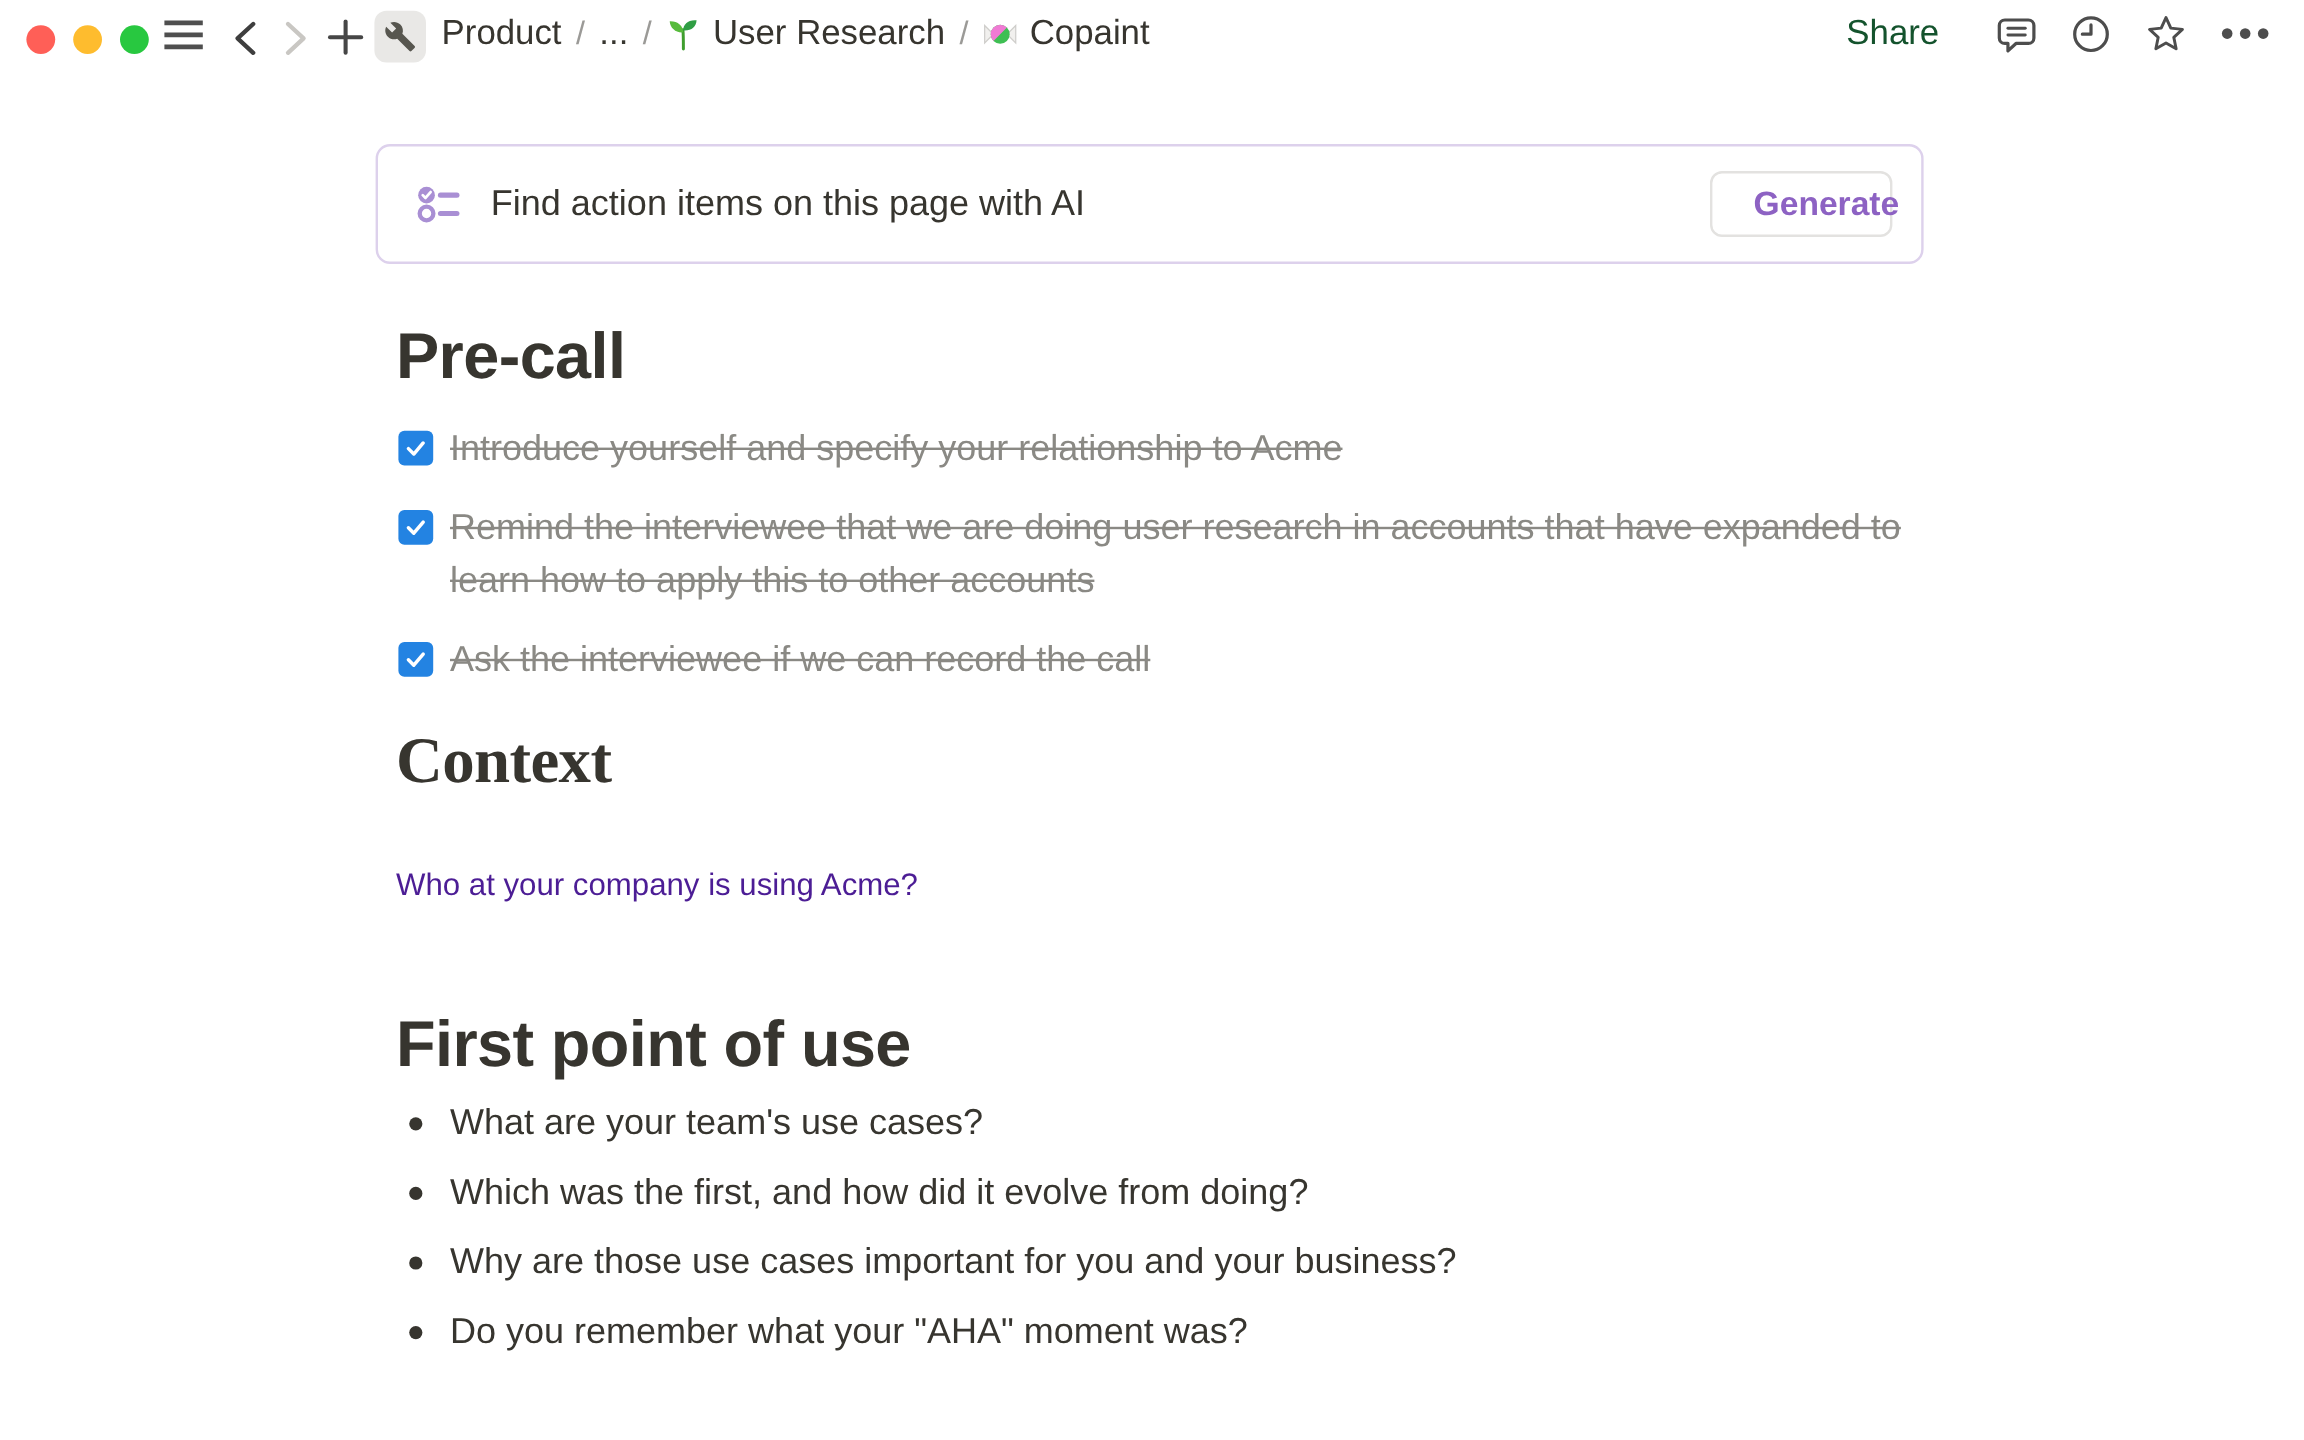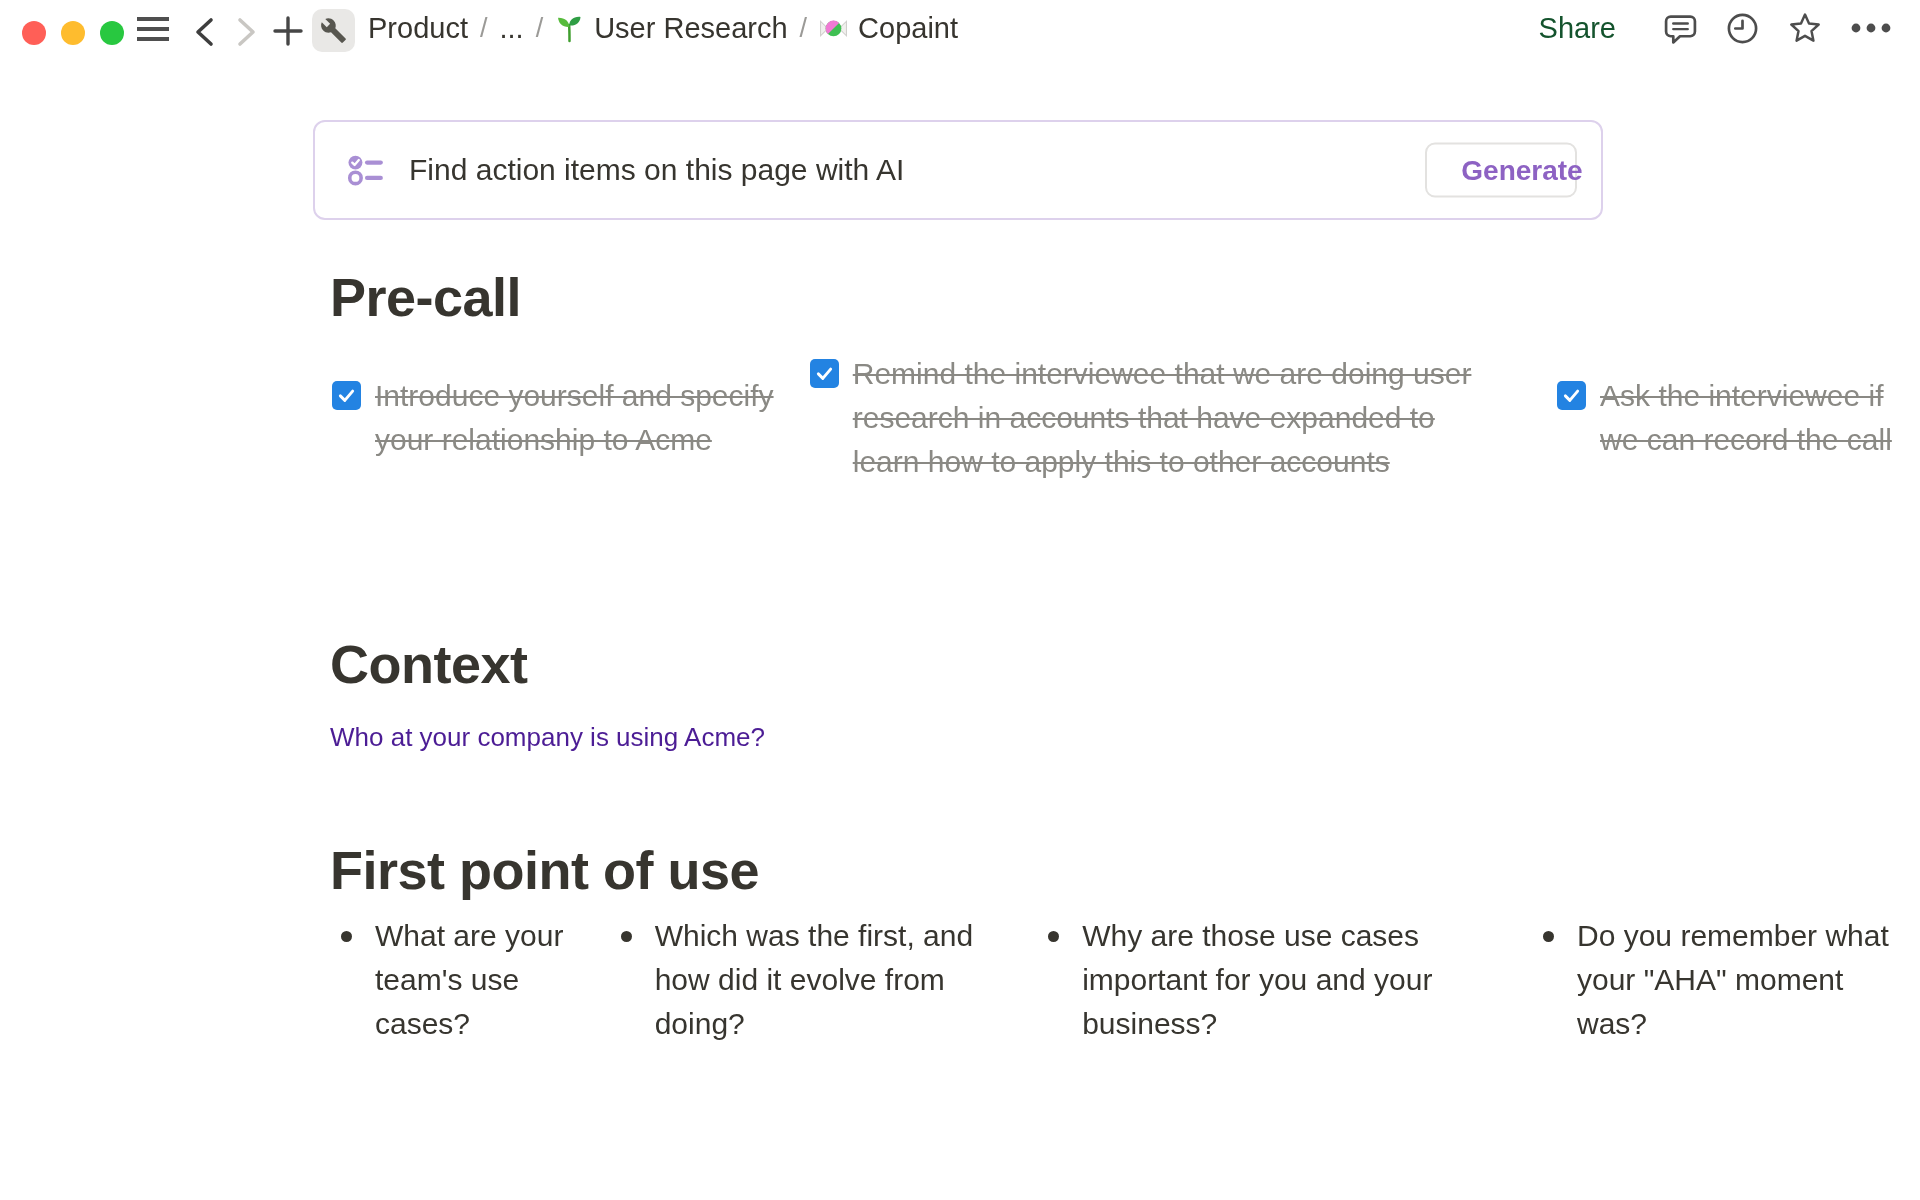--- a/index.html
+++ b/index.html
@@ -33,33 +33,33 @@
   .ai-banner-icon { margin-left:32px; flex:none; display:flex; }
   .ai-banner-text { margin-left:24px; font-size:30px; color:#37352f; }
   .generate-btn { position:absolute; right:24px; top:50%; transform:translateY(-50%);
     width:152px; height:55px; box-sizing:border-box; background:#fff; border:2px solid #e3e2e0; border-radius:10px;
     color:#8d62c3; font-size:28px; font-weight:600; display:flex; align-items:center; justify-content:center; cursor:pointer;
     font-family:inherit;padding-left:48px; }
 
   
   .h1 { position:absolute; left:330px; font-size:54px; line-height:66px; font-weight:700; letter-spacing:-0.5px; color:#37352f; white-space:nowrap; }
   #h-precall { top:264px; }
-  #h-context { top:631px; }
+  #h-context { top:601px;font-family:Liberation Serif, serif; }
   #h-firstuse { top:837px; }
 
-  .todo-list { position:absolute; left:332px; top:352px; display:flex; flex-direction:row; gap:22px;align-items:center; }
+  .todo-list { position:absolute; left:332px; top:352px; display:flex; flex-direction:column; gap:22px; }
   .todo { display:flex; align-items:flex-start; }
   .todo-check { flex:none; width:29px; height:29px; margin-top:7px; border-radius:5px; background:#2383e2;
     display:flex; align-items:center; justify-content:center; cursor:pointer; }
   .todo-text { margin-left:14px; font-size:30px; line-height:44px; color:#8a8984;
     text-decoration:line-through; text-decoration-thickness:2px; white-space:pre-line; }
 
   .paragraph { position:absolute; left:330px; top:715px; font-size:26px; line-height:44px; color:#4c1d95; }
 
-  .bullet-list { position:absolute; left:332px; top:914px; display:flex; gap:14px; }
+  .bullet-list { position:absolute; left:332px; top:914px; display:flex; flex-direction:column; gap:14px; }
   .bullet { display:flex; align-items:flex-start; }
   .bullet-marker { flex:none; width:29px; height:44px; display:flex; align-items:center; justify-content:center; }
   .bullet-dot { width:11px; height:11px; border-radius:50%; background:#37352f; }
   .bullet-text { margin-left:14px; font-size:30px; line-height:44px; color:#37352f; }
 
   svg { display:block; }
 </style>
 </head>
 <body>
 

